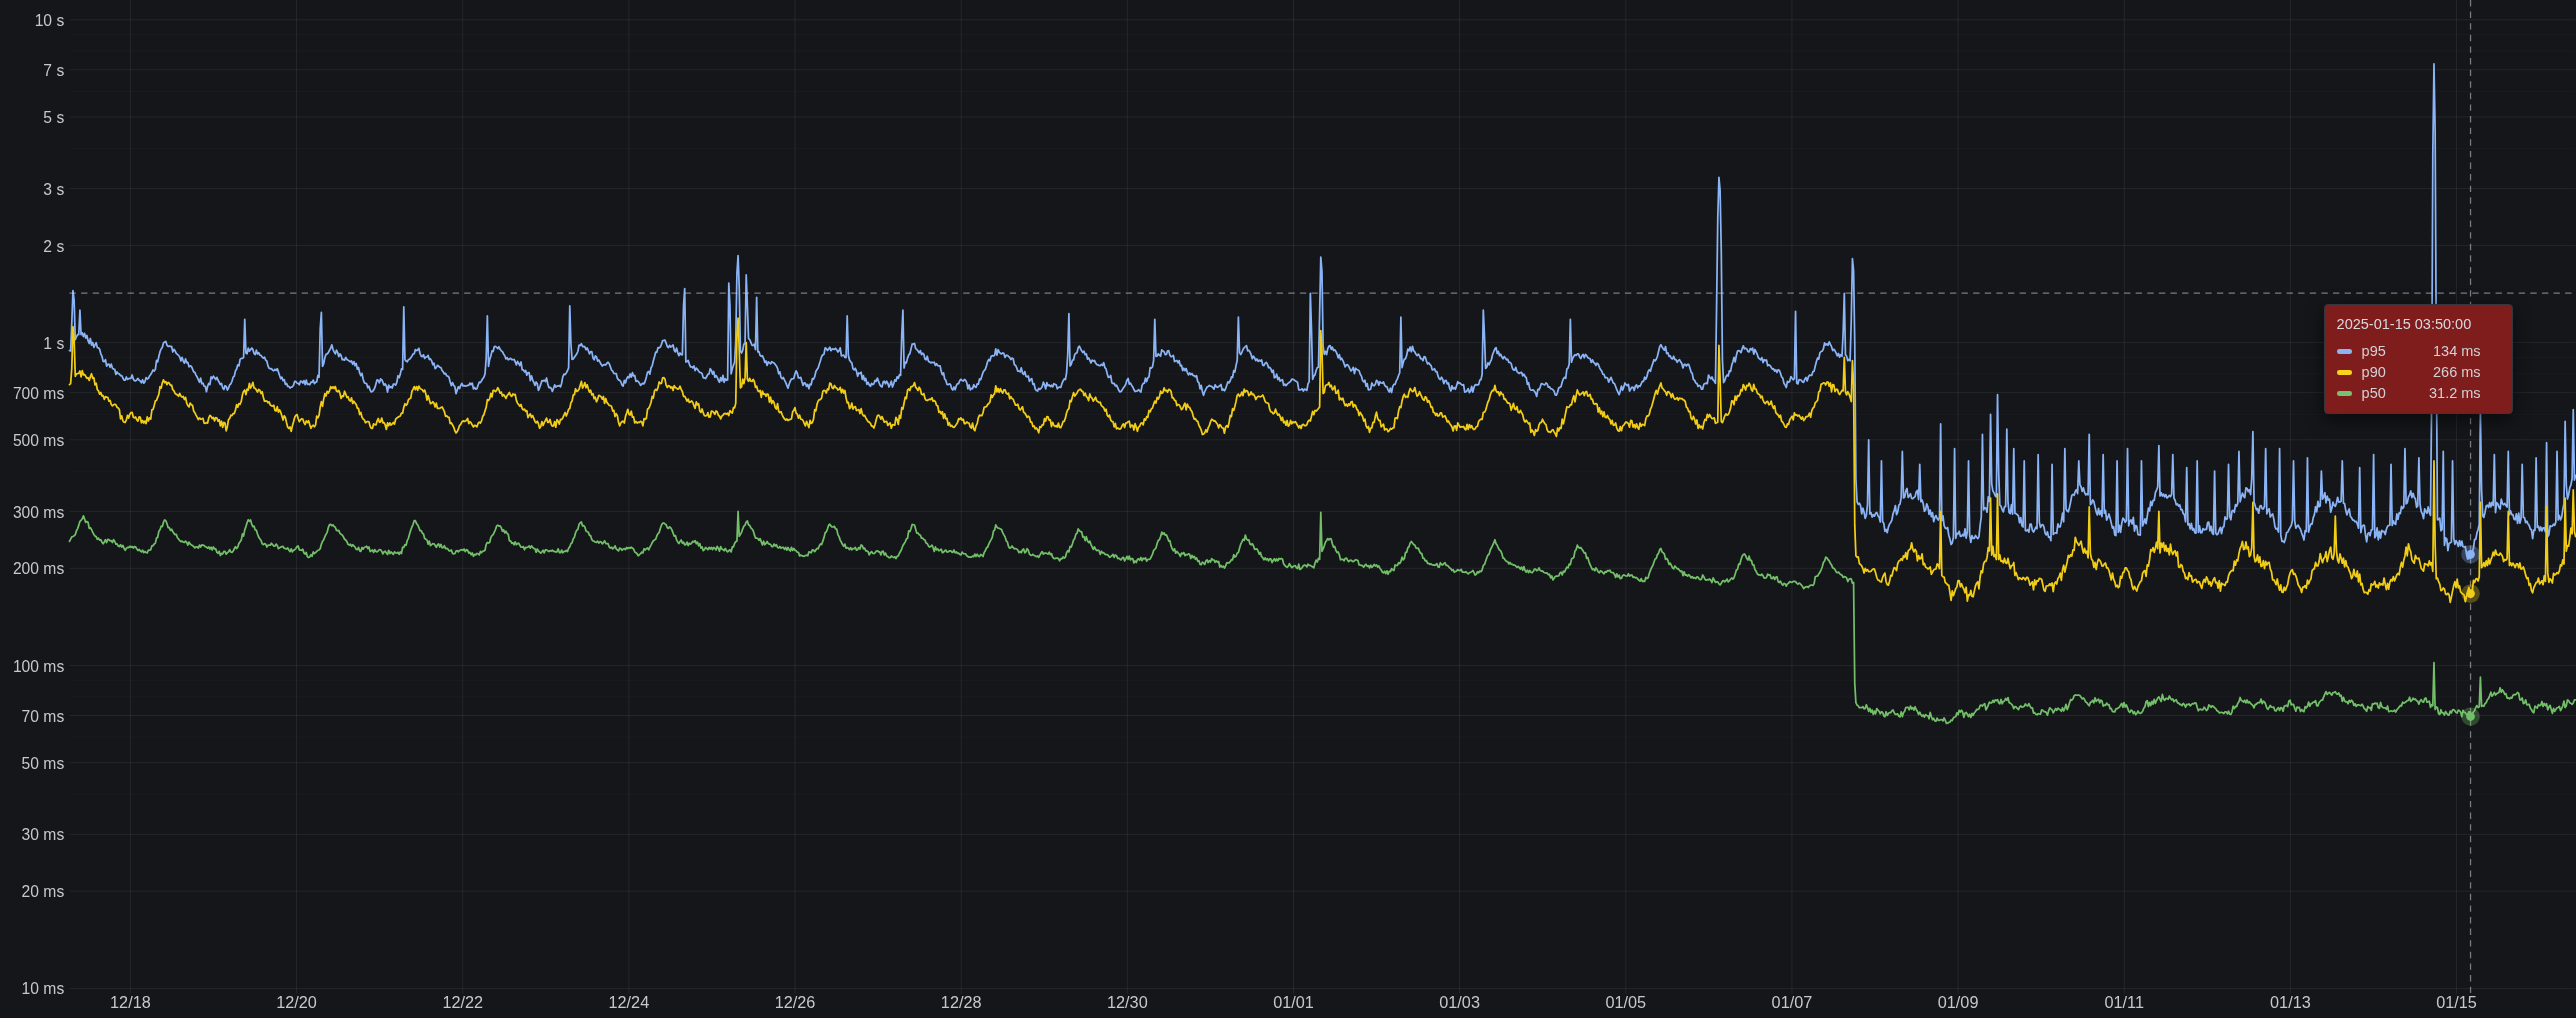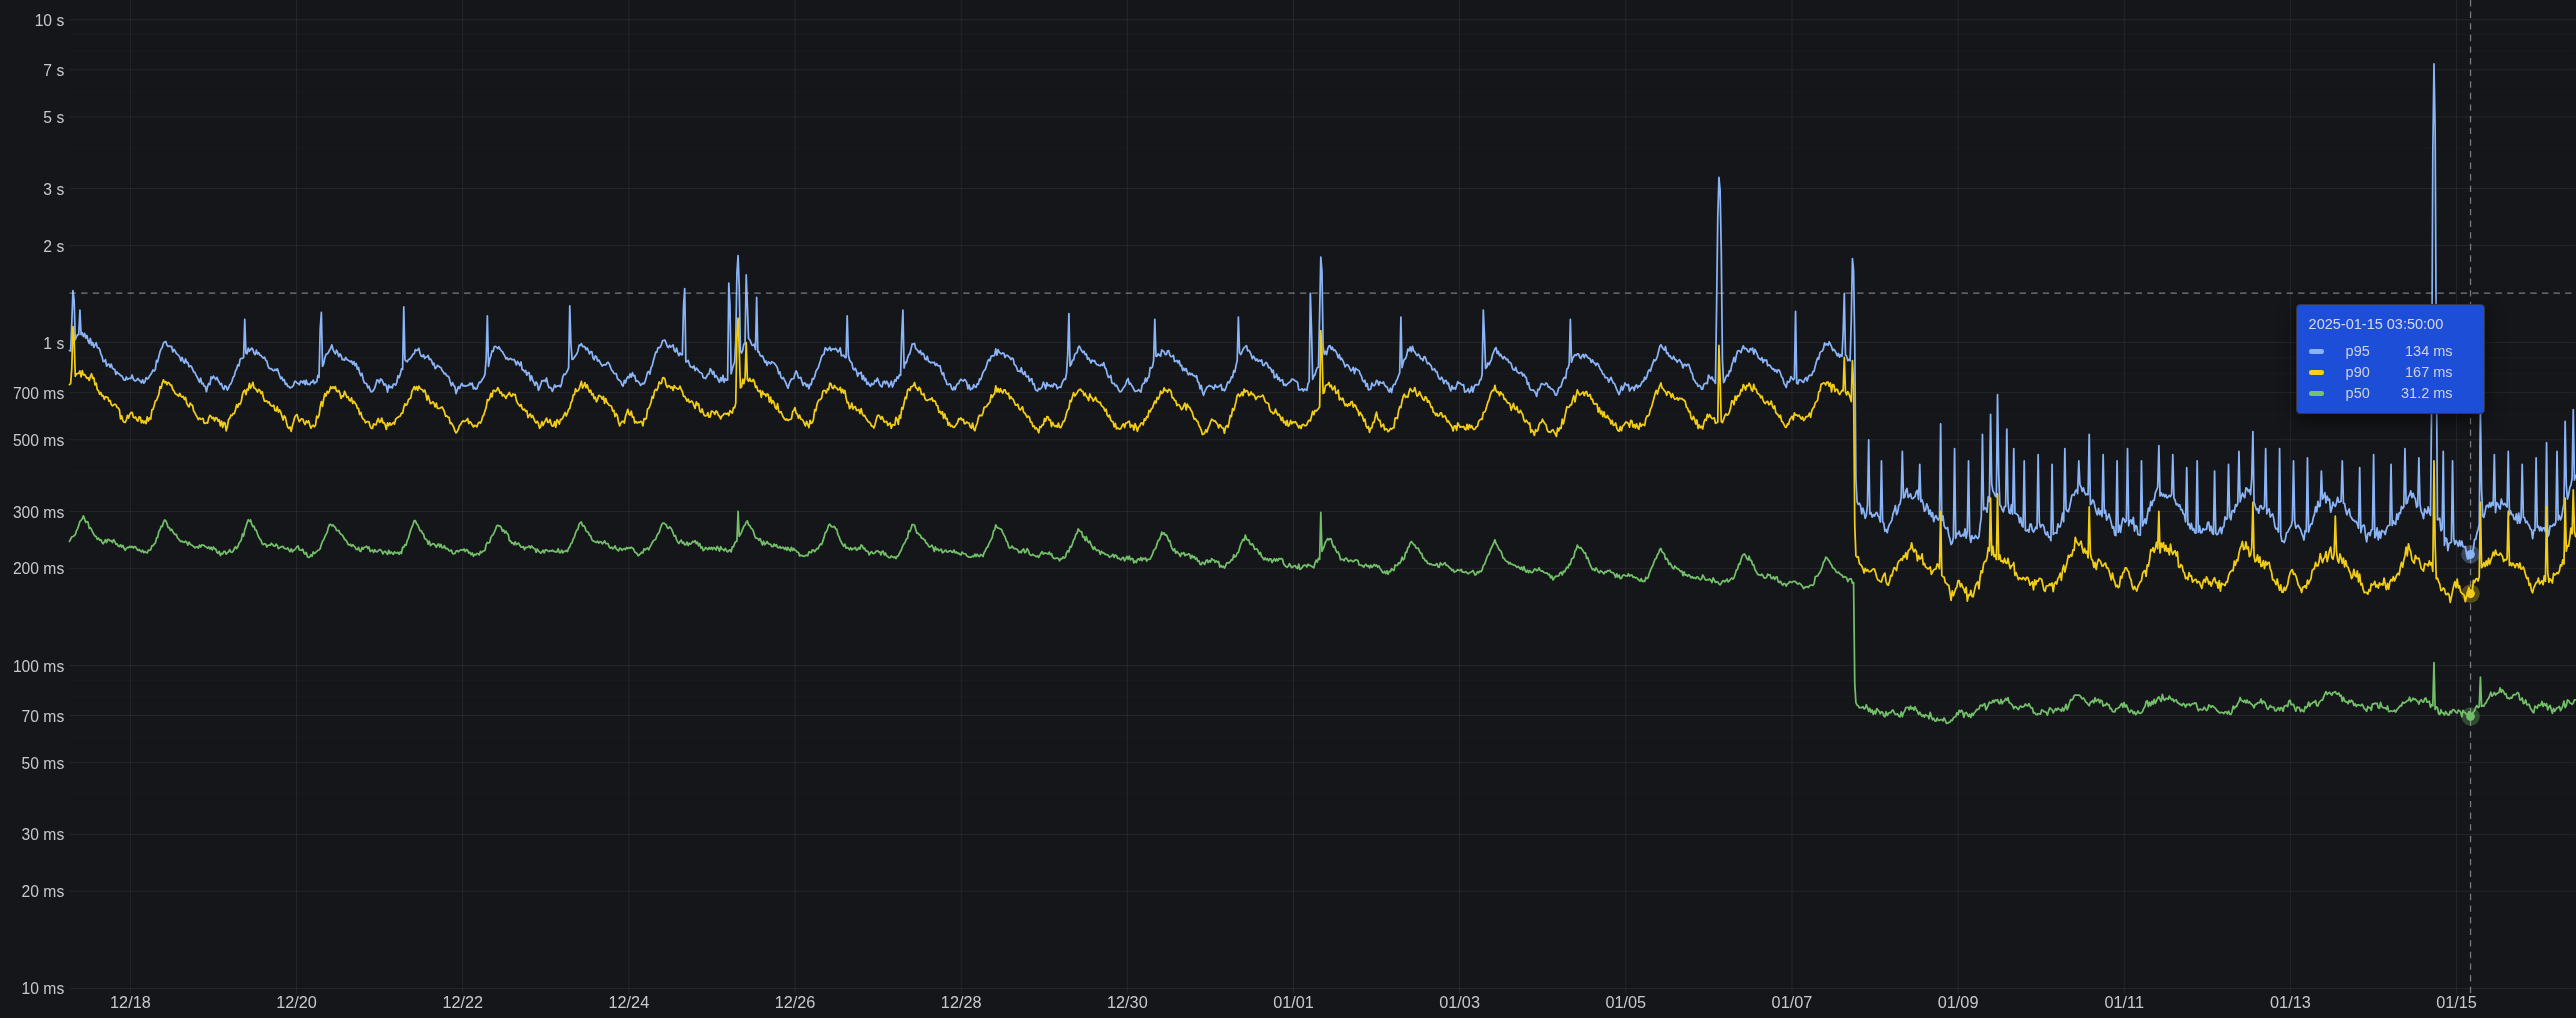--- a/index.html
+++ b/index.html
@@ -2,30 +2,31 @@
 <html style="font-size:9.3px"><head>
 <meta charset="utf-8">
 <style>
   html,body{margin:0;padding:0;background:#111217;}
   body{width:2576px;height:1018px;position:relative;overflow:hidden;
        font-family:"Liberation Sans",sans-serif;}
   #panel{position:absolute;inset:0;background:#141619;}
   svg text{user-select:none;}
   #tooltip{
     position:absolute;
-    background:#1d4ed8;
+    background:#7f1d1d;
     border:0.6px solid #34373f;
     border-radius:4.1px;
     box-shadow:0 5.8px 17.4px rgba(0,0,0,.55);
     padding:10.5px 11.6px 9.3px 11.6px;
     color:#ccccdc;
     z-index:5;
+    margin-left:28px;
   }
   #tooltip .tt-title{font-size:14.5px;font-weight:500;color:#d8d9dd;margin-bottom:9.3px;white-space:nowrap;}
-  #tooltip .tt-row{display:flex;align-items:center;height:21px;font-size:14.5px;white-space:nowrap;gap:12px;}
+  #tooltip .tt-row{display:flex;align-items:center;height:21px;font-size:14.5px;white-space:nowrap;}
   #tooltip .tt-pill{width:15.7px;height:4.6px;border-radius:2.3px;margin-right:9.3px;flex:0 0 auto;}
   #tooltip .tt-label{color:#d0d1d6;}
   #tooltip .tt-value{margin-left:auto;margin-right:20px;color:#d0d1d6;}
 </style>
 </head>
 <body>
 
 <div id="panel">
   <svg id="chart" width="2576" height="1018" viewBox="0 0 4437 1754" aria-label="latency percentiles chart">
     <g id="g-grid">
@@ -130,21 +131,21 @@
   <div id="tooltip" style="left: 2296px; top: 304px; width: 164px;">
     <div class="tt-title">2025-01-15 03:50:00</div>
     <div class="tt-row">
       <span class="tt-pill" id="pill0" style="background: rgb(138, 180, 245);"></span>
       <span class="tt-label">p95</span>
       <span class="tt-value">134 ms</span>
     </div>
     <div class="tt-row">
       <span class="tt-pill" id="pill1" style="background: rgb(248, 210, 31);"></span>
       <span class="tt-label">p90</span>
-      <span class="tt-value">167 ms</span>
+      <span class="tt-value">266 ms</span>
     </div>
     <div class="tt-row">
       <span class="tt-pill" id="pill2" style="background: rgb(119, 195, 109);"></span>
       <span class="tt-label">p50</span>
       <span class="tt-value">31.2 ms</span>
     </div>
   </div>
 </div>
 
 

